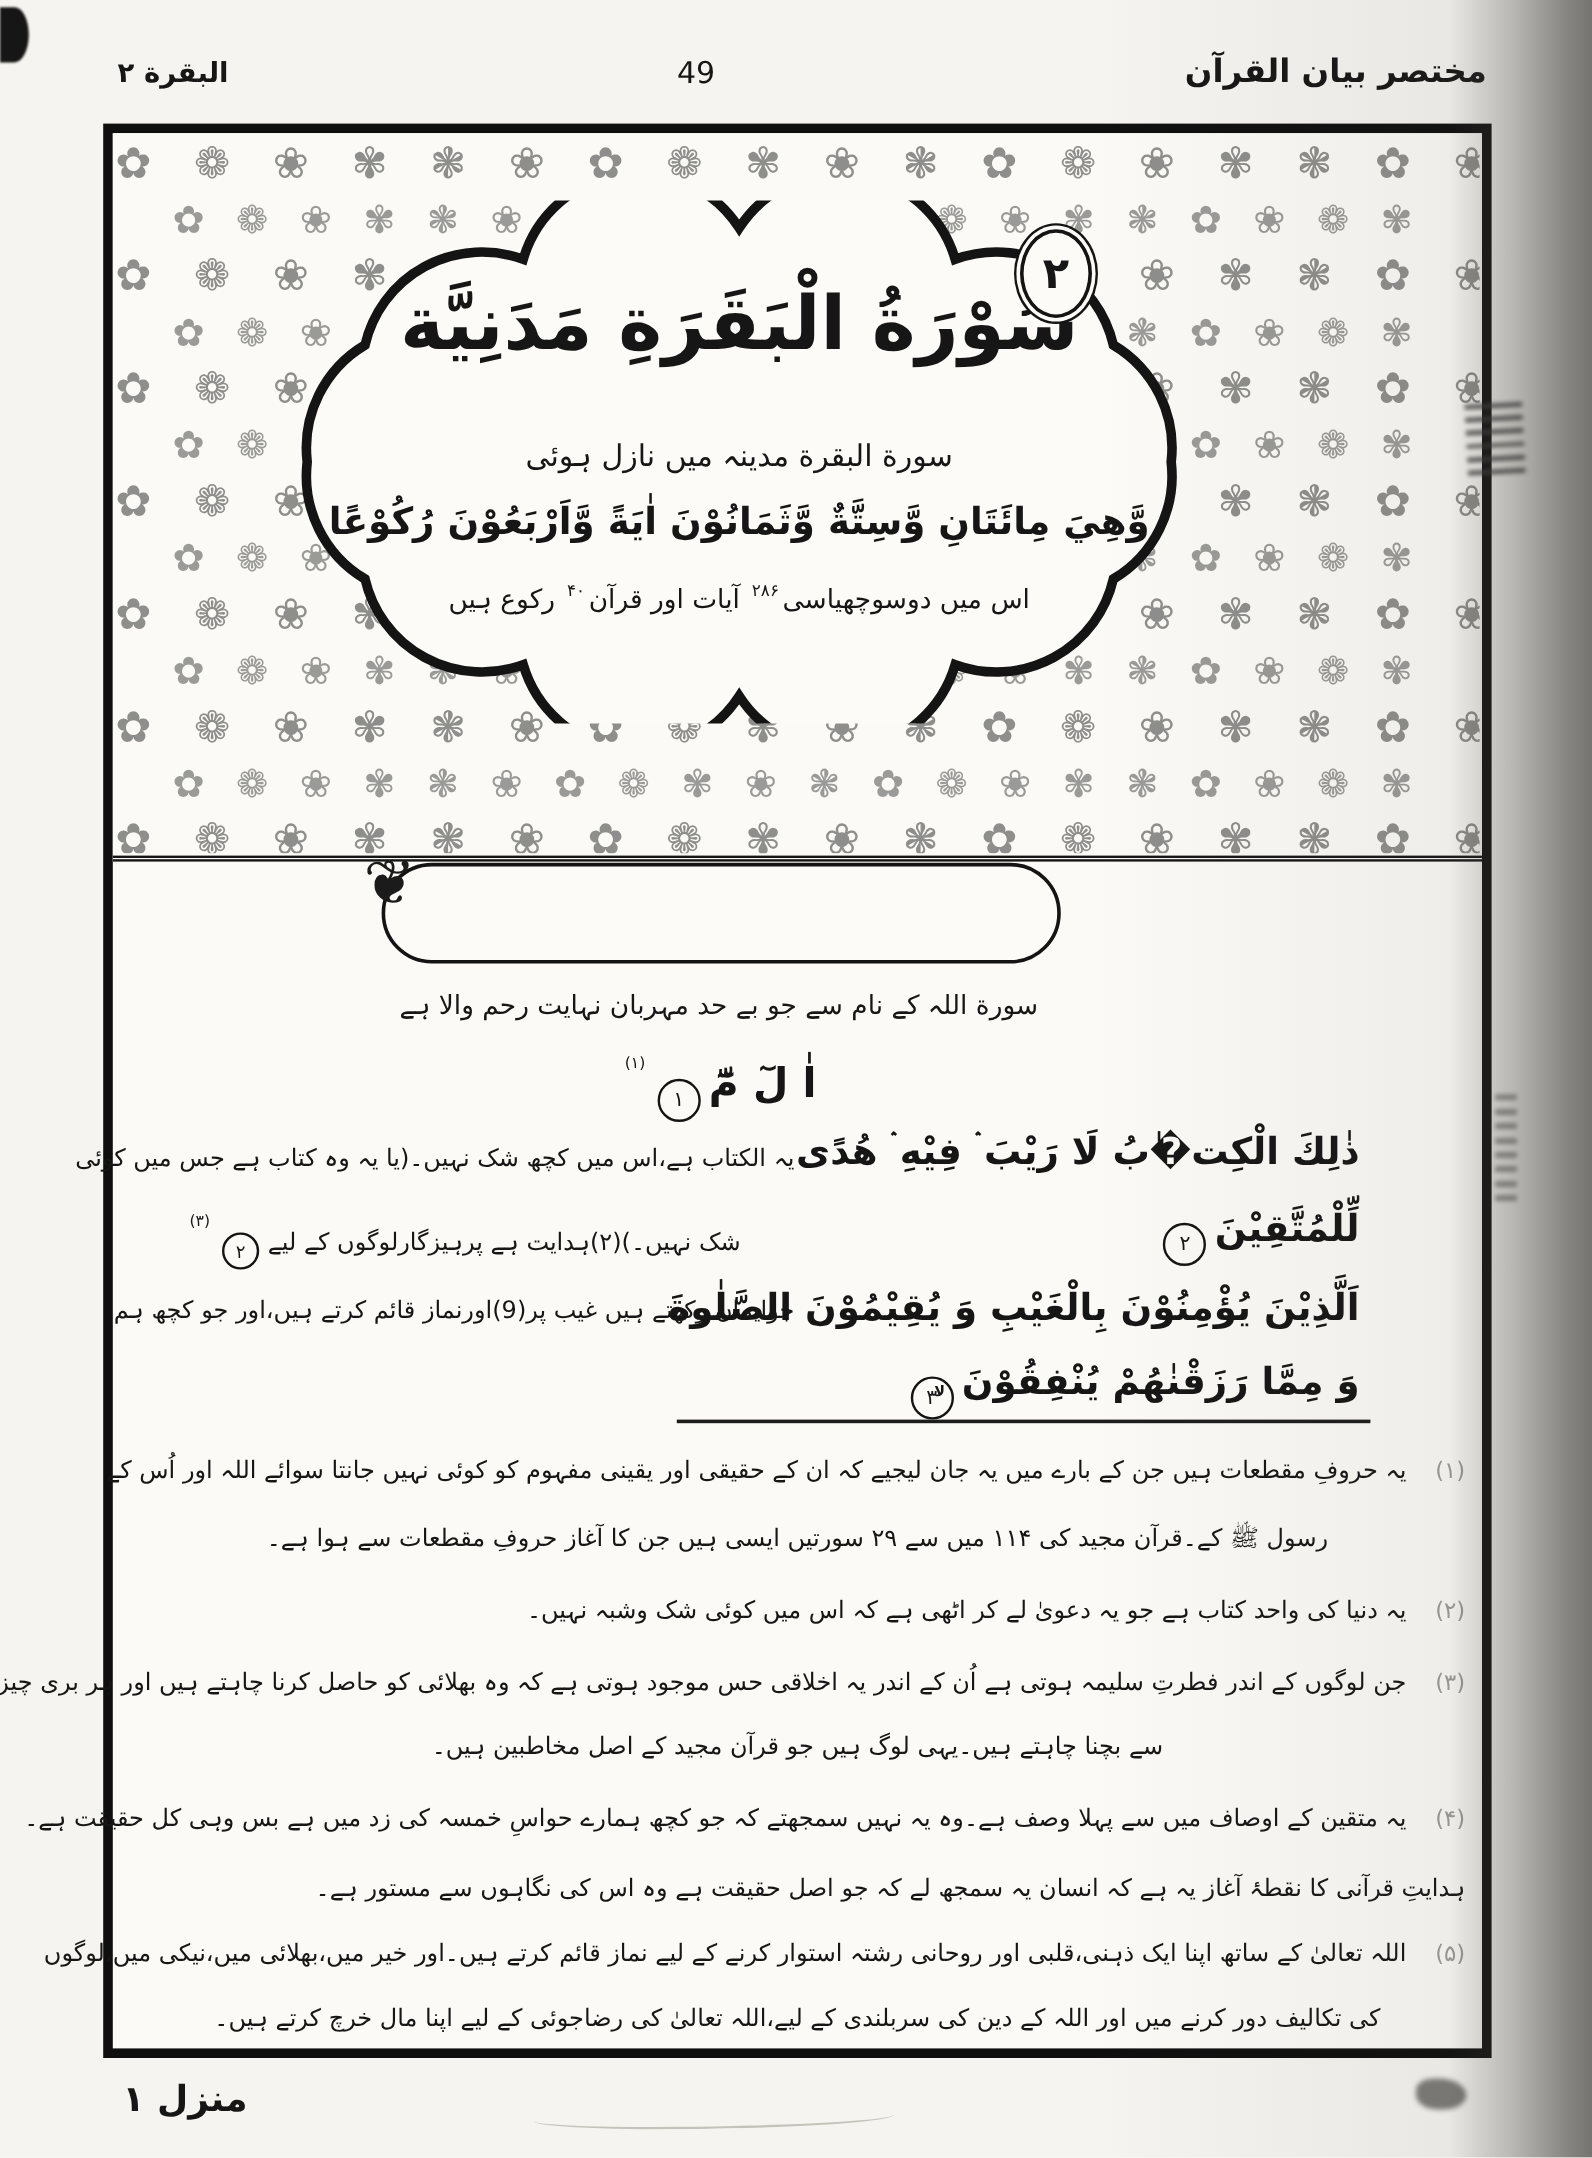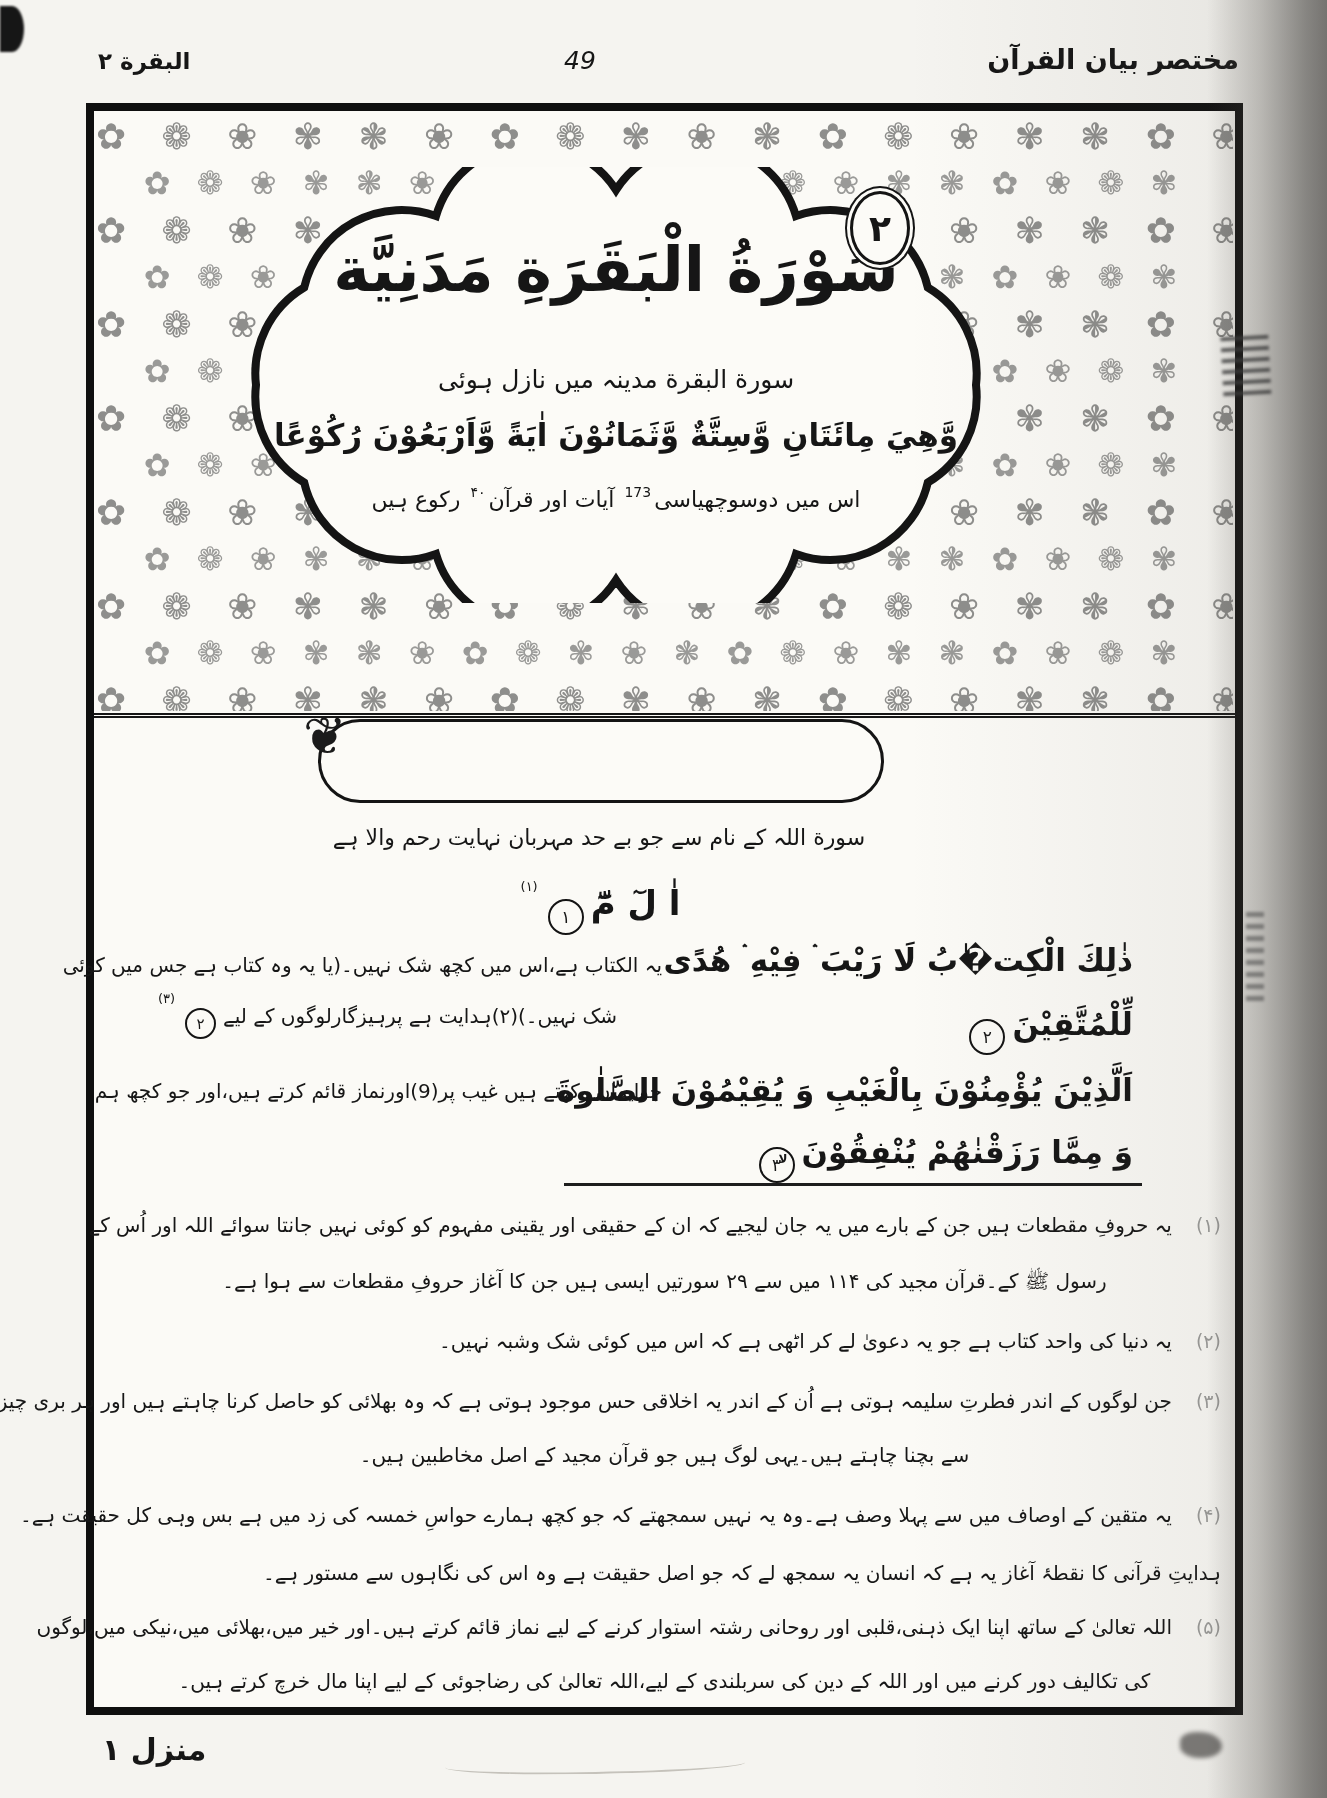--- a/index.html
+++ b/index.html
@@ -2,21 +2,21 @@
 <html><head>
 <meta charset="utf-8">
 <style>
   html,body{margin:0;padding:0;}
   body{
     position:relative;width:1327px;height:1798px;overflow:hidden;
     background:#f5f4f0;color:#161616;
     font-family:"DejaVu Sans",sans-serif;
   }
   .hdr-left{position:absolute;left:98px;top:48px;font-size:23px;font-weight:bold;}
-  .hdr-num{position:absolute;left:430px;top:46px;width:300px;text-align:center;font-size:25px;font-style:italic;}
+  .hdr-num{position:absolute;left:430px;top:46px;width:300px;text-align:center;font-size:25px;}
   .hdr-right{position:absolute;right:88px;top:44px;font-size:27px;font-weight:bold;}
 
   .frame{
     position:absolute;left:86px;top:103px;width:1157px;height:1612px;
     border:8px solid #0f0f0f;background:#fbfaf6;box-sizing:border-box;
   }
 
   .floral-panel{
     position:absolute;top:0;left:0;right:0;height:602px;
     border-bottom:5px double #161616;overflow:hidden;background:#fbfaf6;
@@ -55,21 +55,21 @@
   .bismillah-urdu{position:absolute;top:714px;left:100px;width:810px;text-align:center;font-size:22px;}
   .muqattaat{position:absolute;top:760px;left:100px;width:810px;text-align:center;
     font-size:34px;font-weight:bold;height:56px;line-height:56px;letter-spacing:10px;}
 
   .verses{position:absolute;top:822px;left:12px;right:12px;height:256px;}
   .ar-line{position:absolute;right:90px;font-size:31px;font-weight:bold;
     white-space:nowrap;height:54px;line-height:54px;}
   .ar1l1{top:0;} .ar1l2{top:64px;} .ar2l1{top:130px;} .ar2l2{top:192px;}
   .ur-line{position:absolute;left:4px;width:552px;font-size:20px;
     white-space:nowrap;height:52px;line-height:52px;}
-  .ur1l1{top:6px;text-align:right;} .ur1l2{top:52px;text-align:center;}
+  .ur1l1{top:6px;text-align:right;} .ur1l2{top:72px;text-align:center;}
   .ur2l1{top:132px;text-align:right;} .ur2l2{top:194px;text-align:center;}
 
   .vcircle{
     display:inline-flex;align-items:center;justify-content:center;
     width:32px;height:32px;border:2px solid #141414;border-radius:50%;
     font-size:17px;font-weight:normal;vertical-align:-8px;margin:0 7px;
     position:relative;letter-spacing:0;
   }
   .vcircle-sm{width:27px;height:27px;font-size:15px;vertical-align:-6px;}
   .waqf{position:absolute;top:-17px;right:5px;font-size:12px;font-weight:bold;letter-spacing:0;}
@@ -130,21 +130,21 @@
       </div>
     <div class="cloud">
       <svg viewBox="0 0 780 436">
         <path d="M 750 218 A 100 100 0 0 1 701.8 315.5 A 100 100 0 0 1 570 386.9 A 100 100 0 0 1 390 413 A 100 100 0 0 1 210 386.9 A 100 100 0 0 1 78.2 315.5 A 100 100 0 0 1 30 218 A 100 100 0 0 1 78.2 120.5 A 100 100 0 0 1 210 49.1 A 100 100 0 0 1 390 23 A 100 100 0 0 1 570 49.1 A 100 100 0 0 1 701.8 120.5 A 100 100 0 0 1 750 218 Z" fill="#fcfbf7" stroke="#141414" stroke-width="8"></path>
       </svg>
       <div class="badge">۲</div>
       <div class="cloud-text rev-note" dir="rtl">سورة البقرة مدینہ میں نازل ہوئی</div>
       <div class="cloud-text surah-title" dir="rtl">سُوْرَةُ الْبَقَرَةِ مَدَنِيَّة</div>
       <div class="cloud-text ar-count" dir="rtl">وَّهِيَ مِائَتَانِ وَّسِتَّةٌ وَّثَمَانُوْنَ اٰيَةً وَّاَرْبَعُوْنَ رُكُوْعًا</div>
       <div class="cloud-text ur-count" dir="rtl">
-        <span>اس میں دوسوچھیاسی</span><span class="count-sup">173</span>
+        <span>اس میں دوسوچھیاسی</span><span class="count-sup">۲۸۶</span>
         <span>آیات اور قرآن</span><span class="count-sup">۴۰</span>
         <span>رکوع ہیں</span>
       </div>
     </div>
   </div>
 
   <div class="cartouche" dir="rtl">
     <span class="knot">❦</span>
   </div>
   <div class="bismillah-urdu" dir="rtl">سورة اللہ کے نام سے جو بے حد مہربان نہایت رحم والا ہے</div>

